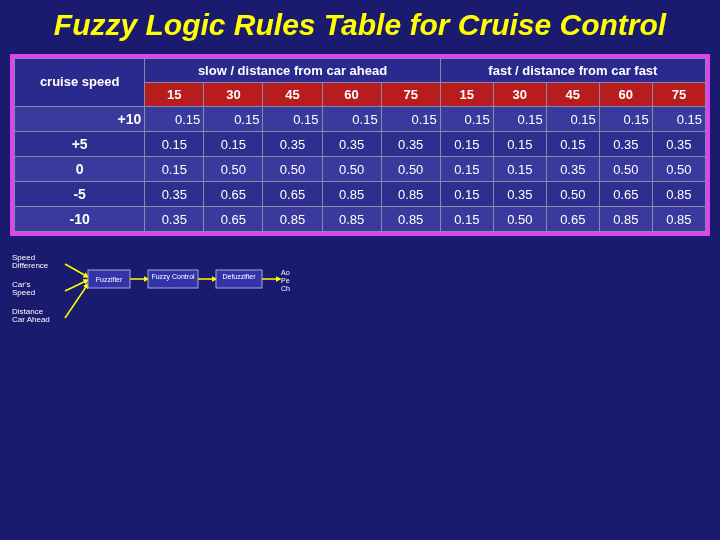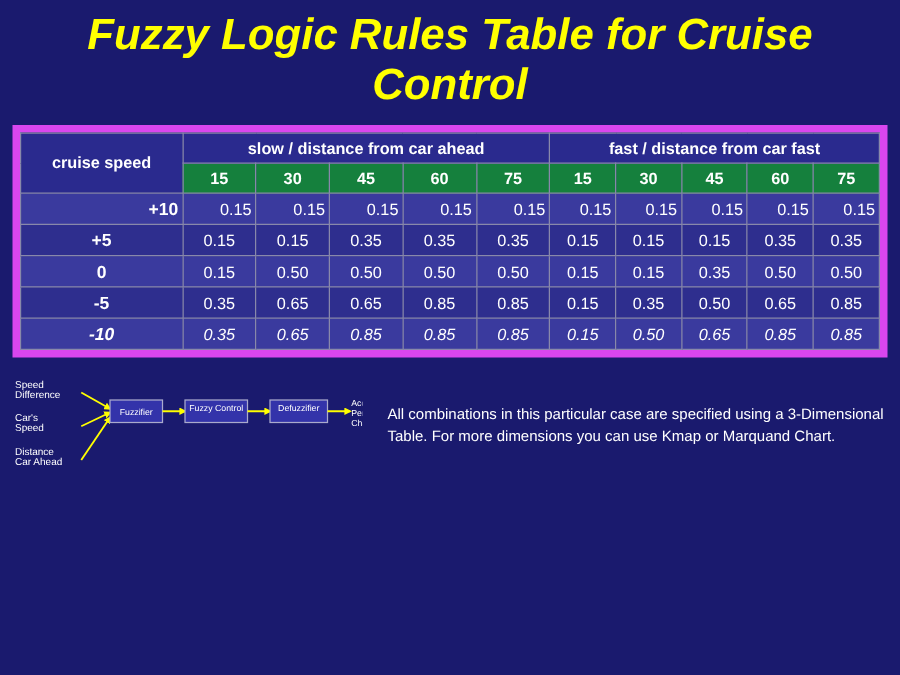--- a/index.html
+++ b/index.html
@@ -8,37 +8,37 @@
       height: 540px;
       background: #1a1a6e;
       font-family: Arial, sans-serif;
       overflow: hidden;
       position: relative;
     }
 
     .title {
       text-align: center;
       padding: 8px 4px;
-      font-size: 35px;
+      font-size: 30px;
       font-weight: bold;
       font-style: italic;
     }
     .title-fuzzy {
       color: #ffff00;
     }
     .title-for {
       color: #ffffff;
     }
     .title-cruise {
       color: #ffff00;
     }
 
     .table-container {
       margin: 4px 10px;
-      border: 6px solid #d946ef;
+      border: 4px solid #d946ef;
     }
 
     table {
       border-collapse: collapse;
       width: 100%;
       font-size: 13px;
     }
 
     table td, table th {
       border: 1px solid #8888aa;
@@ -47,46 +47,47 @@
       color: #ffffff;
     }
 
     .header-row td {
       background: #2a2a8e;
       font-weight: bold;
       font-size: 13px;
     }
 
     .subheader-row td {
-      background: #15803d;
+      background: #b91c1c;
       font-weight: bold;
     }
 
     .cruise-speed-cell {
       background: #2a2a8e;
       font-weight: bold;
       font-size: 12px;
       line-height: 1.3;
     }
 
     .row-plus10 td { background: #3a3a9e; text-align: right; }
     .row-plus5 td { background: #2e2e8e; }
     .row-0 td { background: #3a3a9e; }
     .row-minus5 td { background: #2e2e8e; }
-    .row-minus10 td { background: #3a3a9e; font-style: italic; }
+    .row-minus10 td { background: #3a3a9e; }
 
     .row-label {
       font-weight: bold;
       font-size: 14px;
     }
 
     .bottom-section {
       display: flex;
       margin: 6px 10px 0 10px;
-      align-items: center;
+      align-items: flex-start;
+      gap: 28px;
     }
 
     .diagram-area {
       width: 280px;
       min-height: 80px;
       position: relative;
       flex-shrink: 0;
     }
 
     .diagram-svg {
@@ -242,16 +243,13 @@
       <text x="271" y="49" fill="white" font-size="7">Change</text>
 
       <defs>
         <marker id="arrow" markerWidth="4" markerHeight="4" refX="3" refY="2" orient="auto">
           <path d="M0,0 L0,4 L4,2 z" fill="yellow"></path>
         </marker>
       </defs>
     </svg>
   </div>
 
-  <div class="description-area">
-    <p>All combinations in this particular case are specified using a 3-Dimensional Table. For more dimensions you can use Kmap or Marquand Chart.</p>
-  </div>
 </div>
 
 </body></html>

